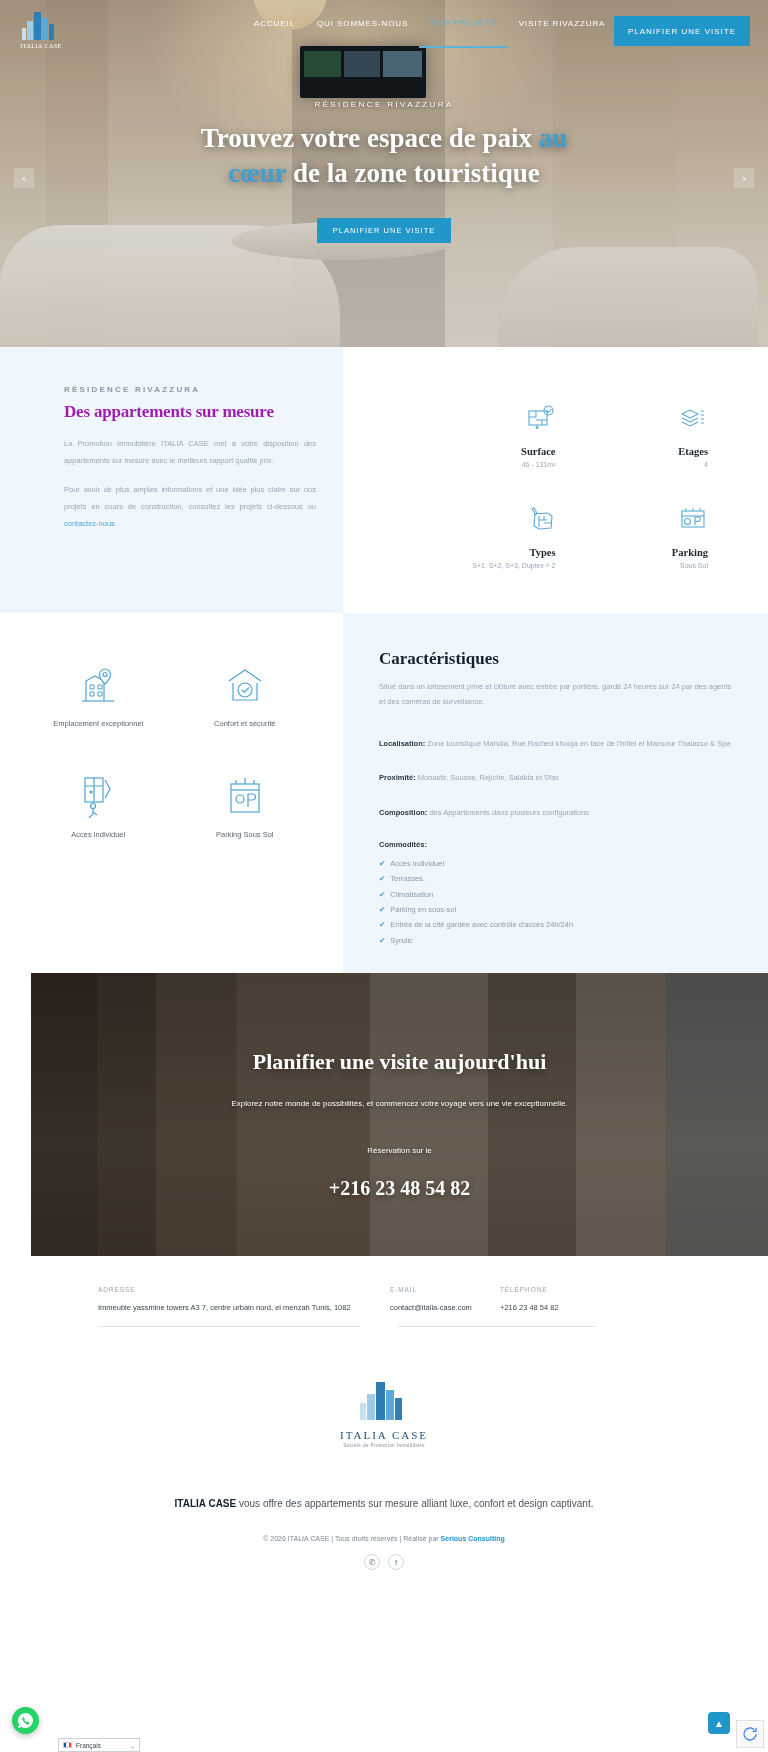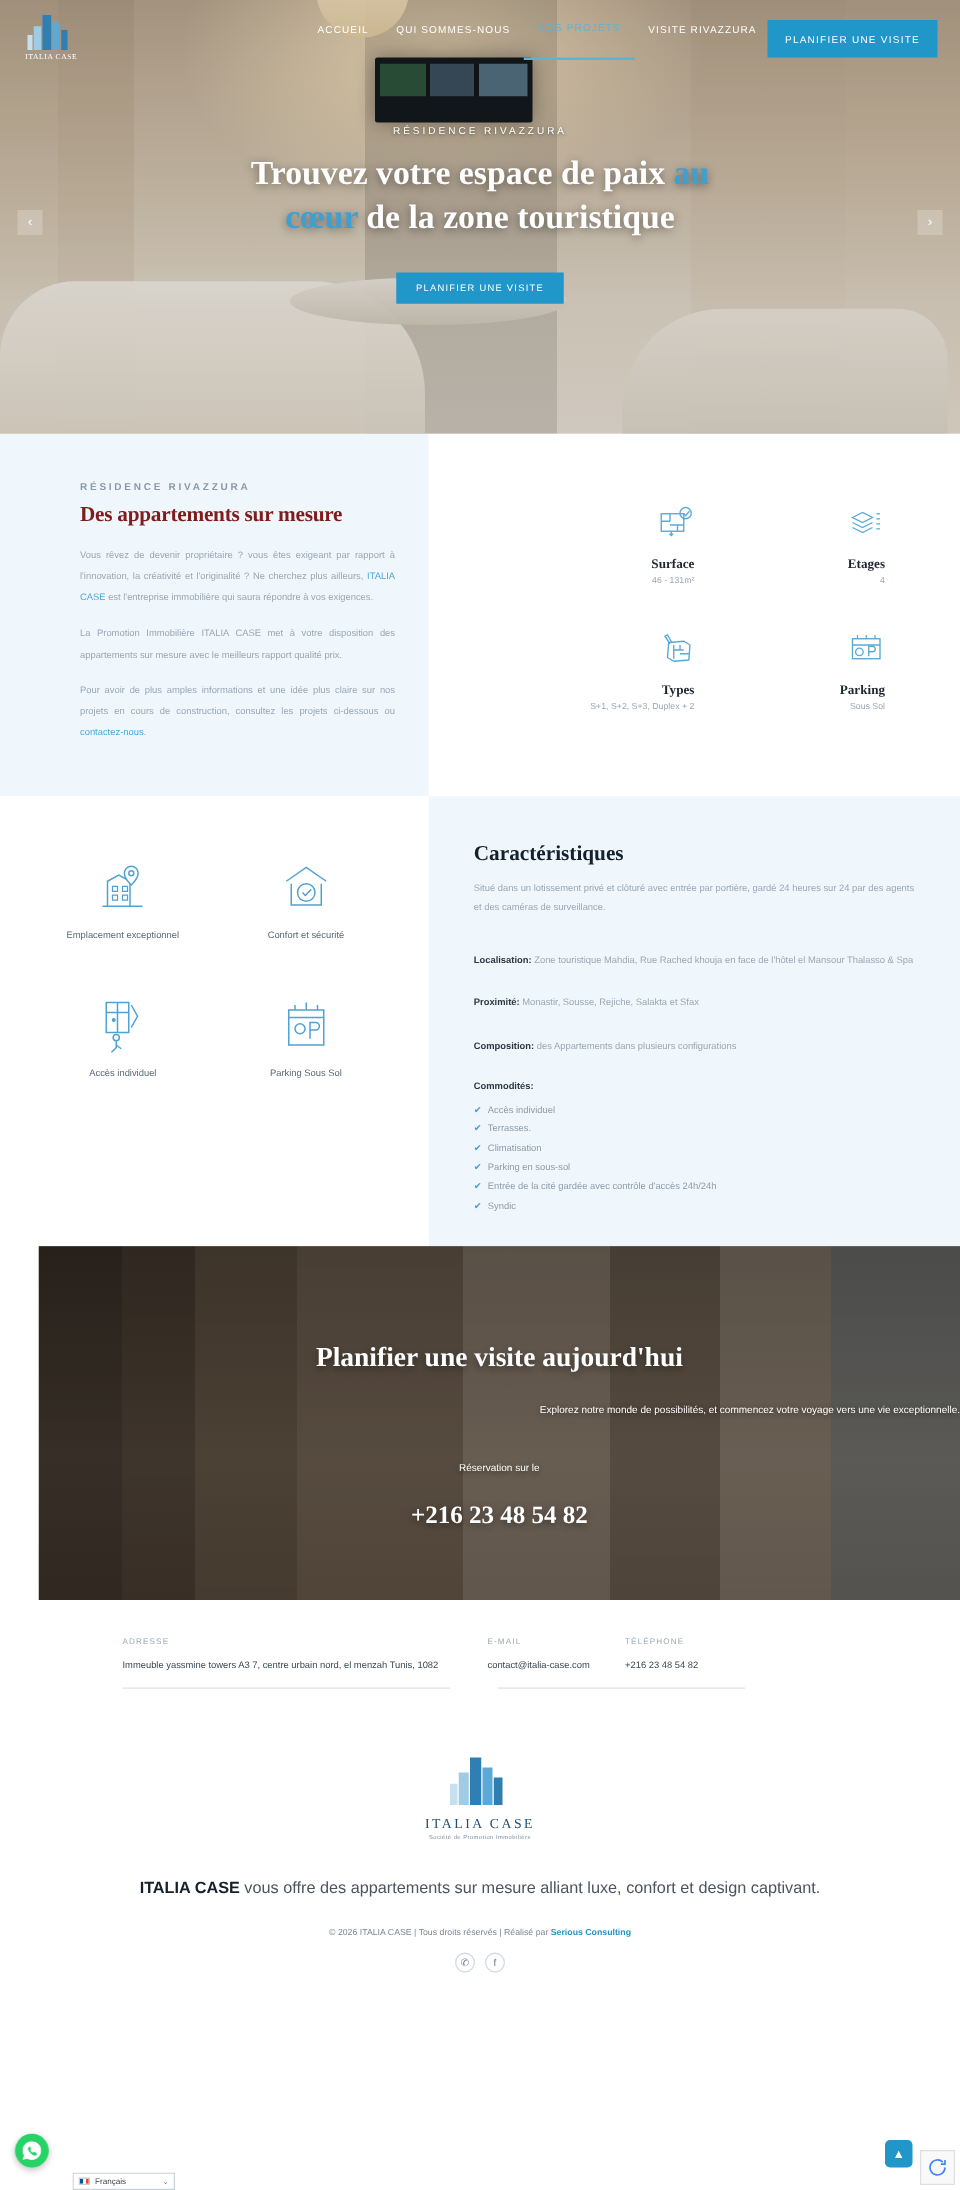--- a/index.html
+++ b/index.html
@@ -108,21 +108,21 @@
   .arrow.left{left:14px;} .arrow.right{right:14px;}
 
   
   .sec2{display:flex;width:768px;}
   .sec2-left{width:343px;background:#eff7fd;padding:38px 27px 30px 64px;}
   .sec2-right{width:425px;background:#ffffff;padding:44px 30px;}
   .eyebrow{
     font-size:8px;letter-spacing:2.2px;color:#8c99a6;margin-bottom:8px;font-weight:600;
   }
   .sec-title{
-    font-family:"Liberation Serif",serif;font-size:17px;font-weight:700;color:#7f1d1d;
+    font-family:"Liberation Serif",serif;font-size:17px;font-weight:700;color:#a21caf;
     margin-bottom:14px;letter-spacing:-.2px;
   }
   .sec2-left p{
     font-size:7.5px;line-height:2.25;color:#9aa7b3;text-align:justify;margin-bottom:12px;
   }
   .sec2-left p a{color:#4aa8d8;text-decoration:none;}
 
   .feat-grid{display:grid;grid-template-columns:1fr 1fr;row-gap:32px;padding:8px 30px 0 30px;}
   .feat{display:flex;flex-direction:column;align-items:flex-end;text-align:center;}
   .feat .ico{height:34px;display:flex;align-items:flex-end;margin-bottom:13px;}
@@ -158,41 +158,41 @@
   }
   .cta:before{
     content:"";position:absolute;inset:0;
     background:
       linear-gradient(90deg,#241f1a 0 9%, #3f352b 9% 17%, #6d5f4c 17% 28%, #938270 28% 46%, #cdbfae 46% 62%, #8d8070 62% 74%, #cfc3b2 74% 86%, #9fb3bf 86% 100%);
     opacity:.5;
   }
   .cta:after{content:"";position:absolute;inset:0;background:rgba(30,25,20,.42);}
   .cta-inner{position:relative;z-index:5;text-align:center;padding-top:76px;color:#fff;}
   .cta h2{font-family:"Liberation Serif",serif;font-size:22px;font-weight:700;margin-bottom:24px;text-shadow:0 2px 6px rgba(0,0,0,.4);}
-  .cta p.sub{font-size:8px;margin-bottom:38px;text-shadow:0 1px 4px rgba(0,0,0,.5);text-align:right;}
+  .cta p.sub{font-size:8px;margin-bottom:38px;text-shadow:0 1px 4px rgba(0,0,0,.5);}
   .cta p.res{font-size:8px;margin-bottom:22px;text-shadow:0 1px 4px rgba(0,0,0,.5);}
   .cta .phone{font-family:"Liberation Serif",serif;font-size:20px;font-weight:700;text-shadow:0 2px 6px rgba(0,0,0,.45);}
 
   
   .footer{background:#fff;padding:30px 0 0 0;}
   .fcontact{display:flex;padding:0 98px;gap:0;}
   .fcol{padding-right:20px;}
   .fcol.addr{width:292px;}
   .fcol.mail{width:110px;}
   .fcol.tel{width:120px;}
   .flabel{font-size:6.5px;letter-spacing:.9px;color:#9aa7b3;margin-bottom:10px;}
   .fval{font-size:7.5px;color:#3b4751;}
   .frules{display:flex;padding:14px 98px 0 98px;gap:38px;}
   .frule{height:1px;background:#dde4ea;}
   .frule.a{width:262px;} .frule.b{width:198px;}
 
   .flogo{display:flex;flex-direction:column;align-items:center;margin-top:52px;}
   .flogo-name{font-family:"Liberation Serif",serif;font-size:11px;letter-spacing:2px;color:#1f4e77;margin-top:4px;}
   .flogo-sub{font-size:4.6px;letter-spacing:.4px;color:#7c8b99;margin-top:2px;}
-  .ftag{text-align:center;font-size:13px;color:#4a5560;margin-top:30px;}
+  .ftag{text-align:center;font-size:10px;color:#4a5560;margin-top:50px;}
   .ftag b{color:#14202b;font-weight:700;}
   .fcopy{text-align:center;font-size:7px;color:#7b8793;margin-top:26px;}
   .fcopy a{color:#2196c9;text-decoration:none;font-weight:700;}
   .fsocial{display:flex;justify-content:center;gap:8px;margin-top:12px;padding-bottom:16px;}
   .fsocial .s{
     width:16px;height:16px;border-radius:50%;border:1px solid #cfd8df;color:#6c7a86;
     display:flex;align-items:center;justify-content:center;font-size:8px;cursor:pointer;background:#fff;
   }
 
   
@@ -258,21 +258,20 @@
       <div class="hero-eyebrow">RÉSIDENCE RIVAZZURA</div>
       <h1 class="hero-title"><span>Trouvez votre espace de paix </span><span class="accent">au cœur</span><span> de la zone touristique</span></h1>
       <button class="hero-btn">PLANIFIER UNE VISITE</button>
     </div>
   </section>
 
   <section class="sec2">
     <div class="sec2-left">
       <div class="eyebrow">RÉSIDENCE RIVAZZURA</div>
       <h2 class="sec-title">Des appartements sur mesure</h2>
-      <p><span>Vous rêvez de devenir propriétaire ? vous êtes exigeant par rapport à l'innovation, la créativité et l'originalité ? Ne cherchez plus ailleurs, </span><a href="#">ITALIA CASE</a><span> est l'entreprise immobilière qui saura répondre à vos exigences.</span></p>
       <p>La Promotion Immobilière ITALIA CASE met à votre disposition des appartements sur mesure avec le meilleurs rapport qualité prix.</p>
       <p><span>Pour avoir de plus amples informations et une idée plus claire sur nos projets en cours de construction, consultez les projets ci-dessous ou </span><a href="#">contactez-nous</a><span>.</span></p>
     </div>
 
     <div class="sec2-right">
       <div class="feat-grid">
 
         <div class="feat">
           <div class="ico">
             <svg width="30" height="30" viewBox="0 0 30 30" fill="none" stroke="#5aa9d6" stroke-width="1.1">

